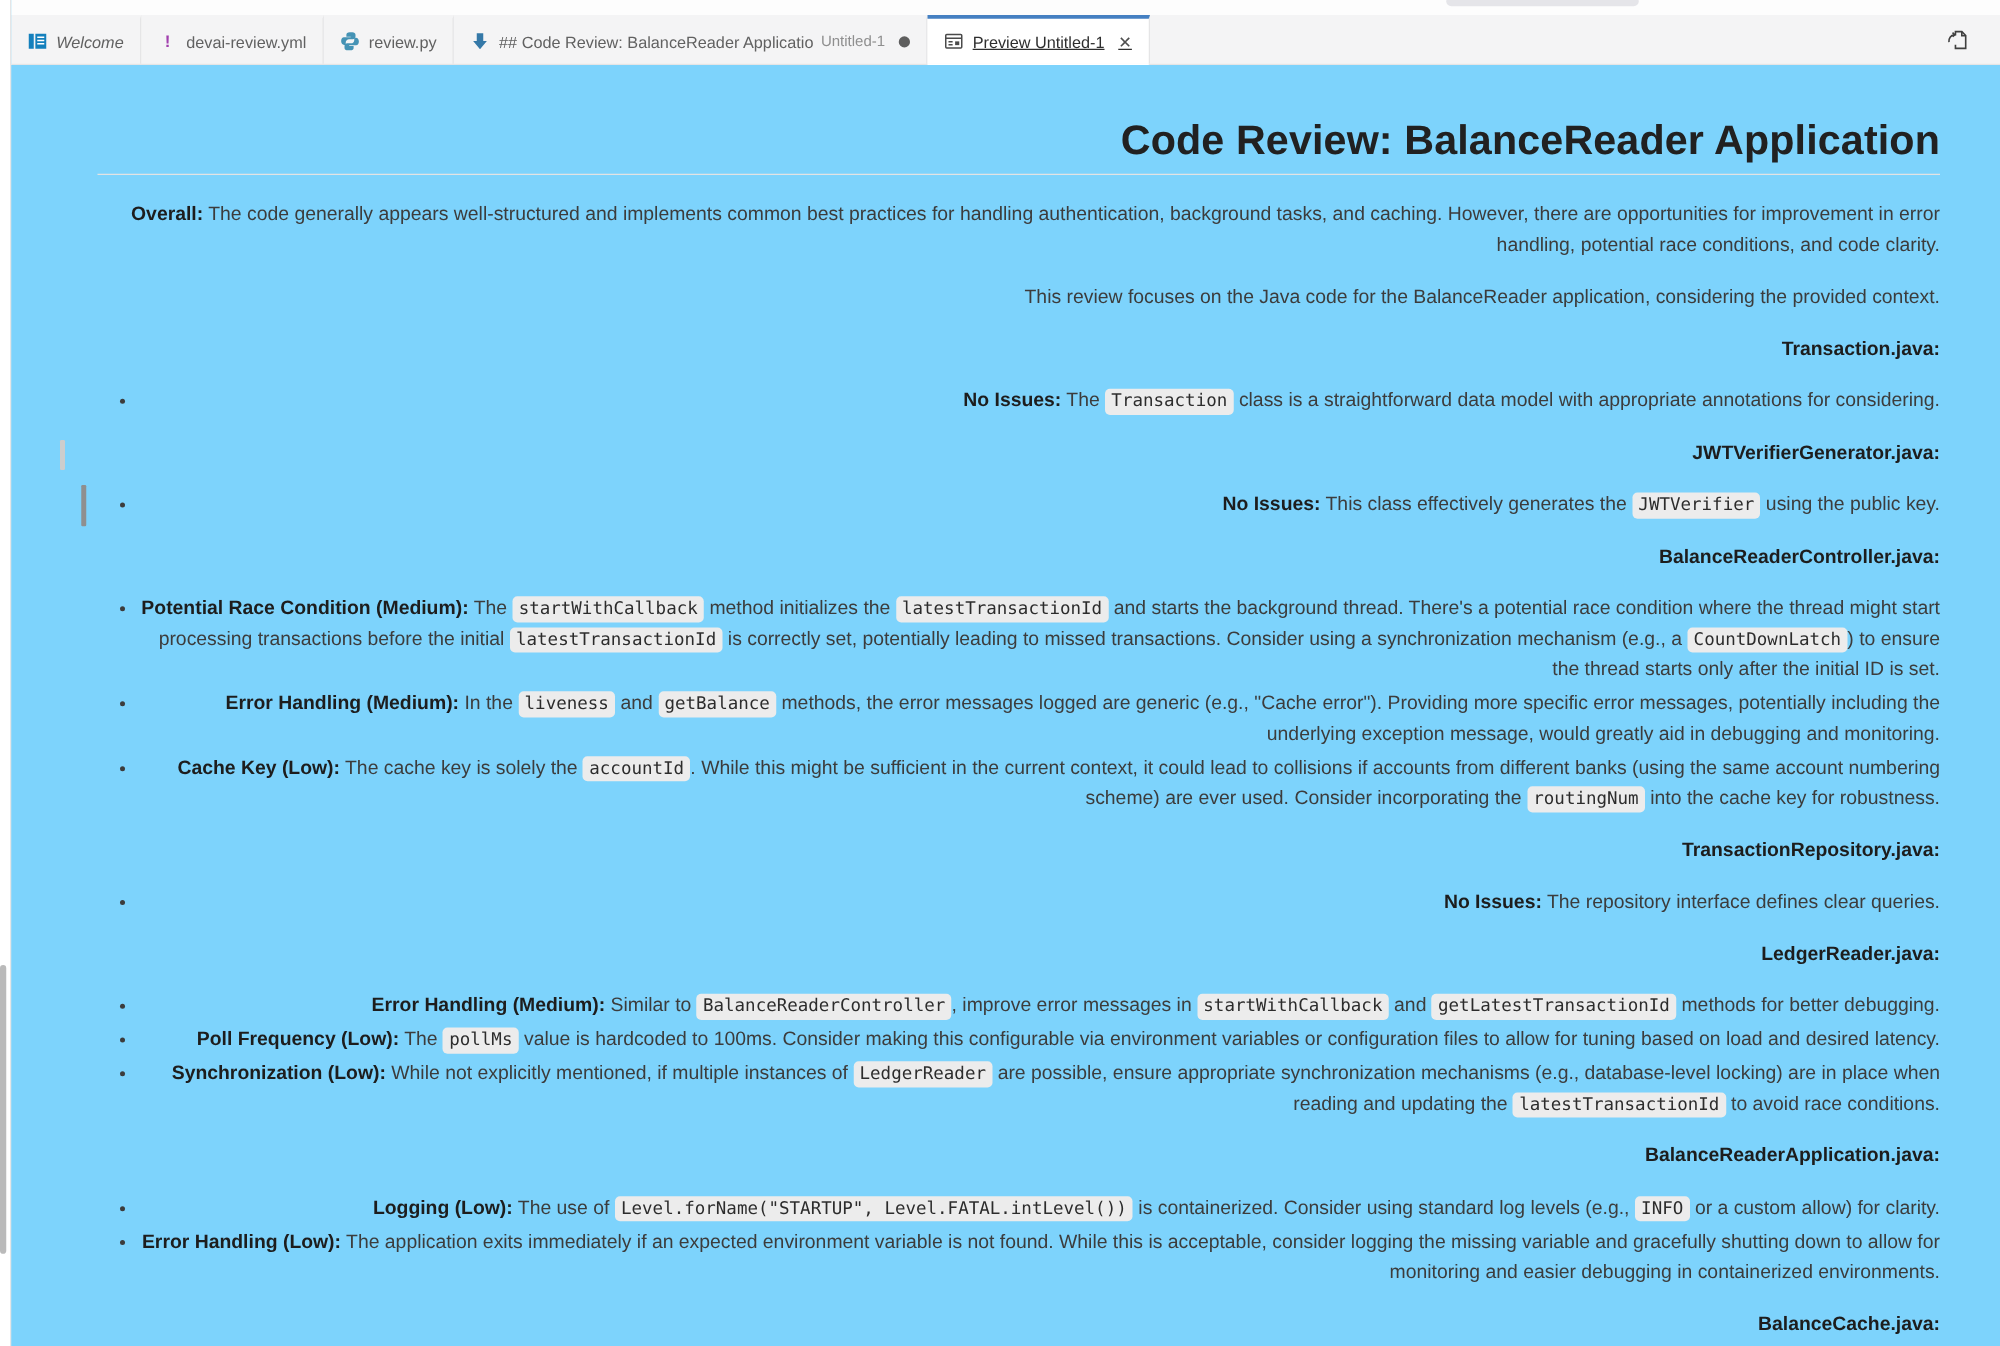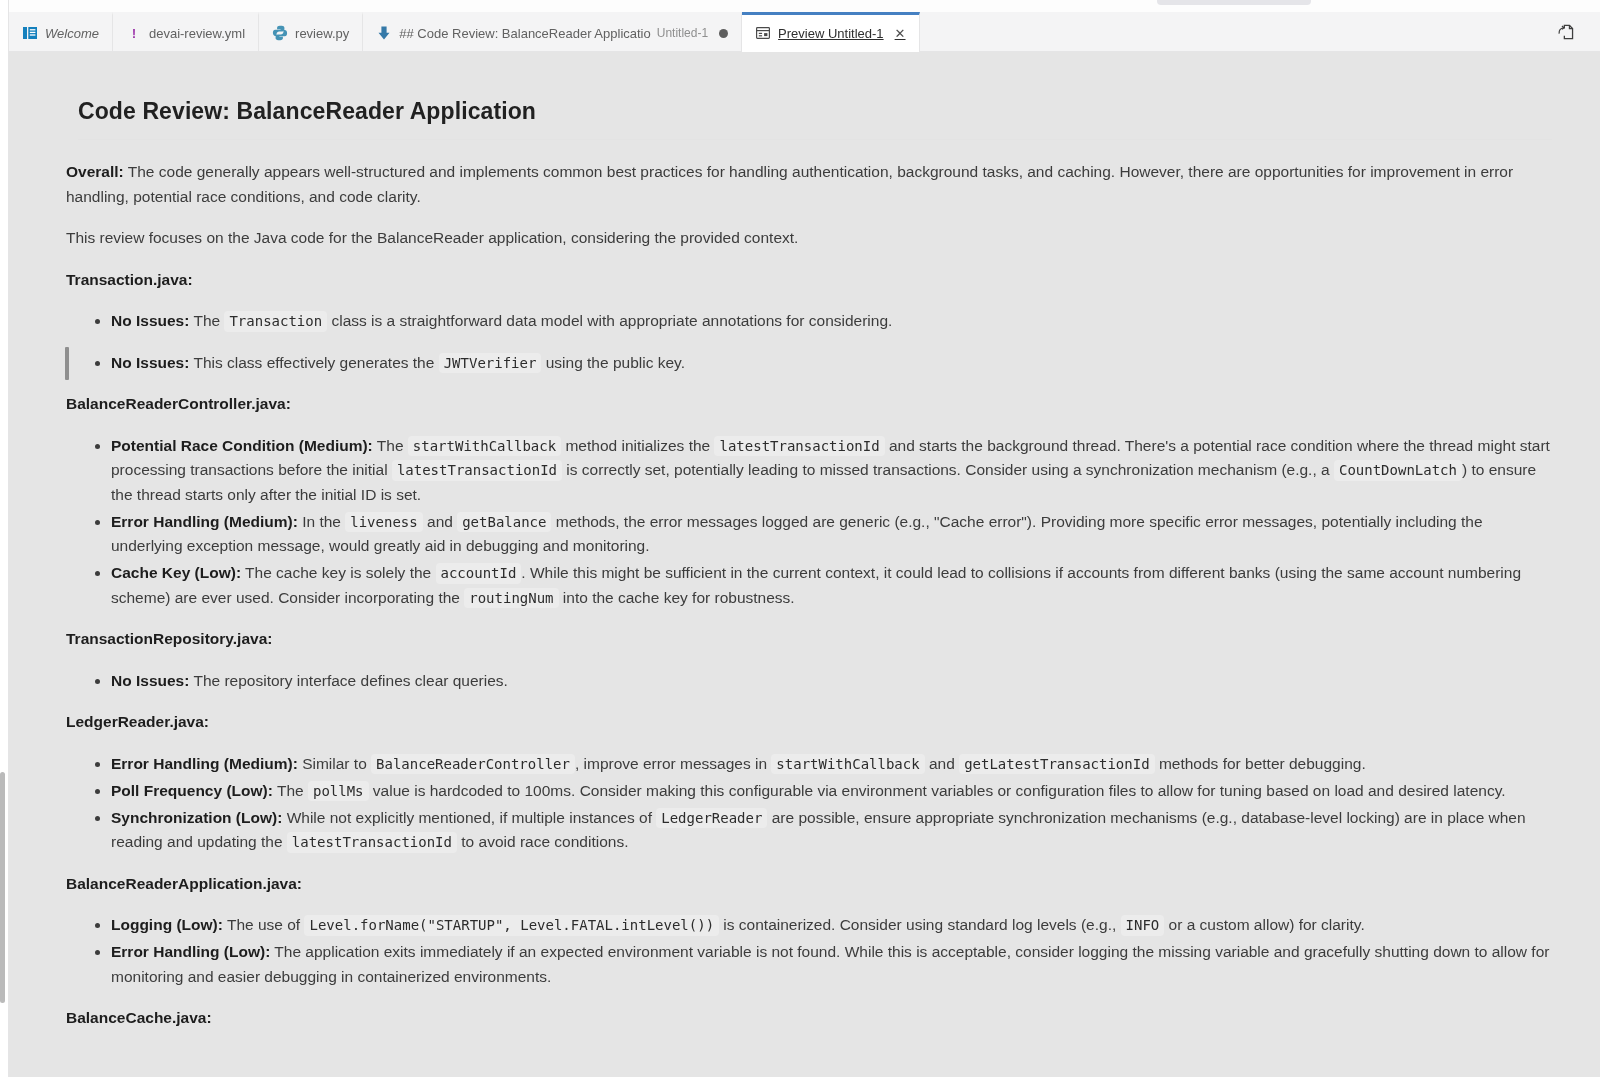--- a/index.html
+++ b/index.html
@@ -17,21 +17,22 @@
     background:var(--scrollbar-thumb,#bababa);border-radius:3px;z-index:6;
   }
   
   .top-pill{
     position:absolute;left:1157px;top:-3px;width:154px;height:8px;
     background:#e5e5e9;border-radius:4px;z-index:6;
   }
   .panel{
     position:absolute;left:8px;top:0;right:0;bottom:0;
     border-left:1px solid var(--border,#e5e5e6);
-    background:#e5e5e5;
+    background:#7dd3fc;
+    text-align:right;
   }
   .tab-spacer{height:12px;background:#fdfdfd;}
   .tabbar{
     position:relative;
     height:40px;
     background:var(--tabbar-bg,#f4f4f5);
     border-bottom:1px solid var(--border,#e5e5e6);
     display:flex;align-items:stretch;
   }
   .tabs{display:flex;align-items:stretch;}
@@ -67,21 +68,21 @@
   
   .content{
     height:1025px;overflow:hidden;
     padding:44px 48px 0 57px;
     color:var(--body-text,#3c3c3c);
     font-size:15.5px;line-height:24.5px;
   }
   .content h1{
     margin:0 0 20px 12px;
     padding:0 0 12px 0;
-    font-size:23px;line-height:31px;font-weight:600;
+    font-size:33px;line-height:31px;font-weight:600;
     color:#212121;
     border-bottom:1px solid #e3e3e3;
     letter-spacing:.1px;
   }
   .para,.fh{margin:17px 0;position:relative;}
   .fh{font-weight:700;color:var(--heading-text,#1d1d1d);}
   strong{font-weight:700;color:var(--heading-text,#1d1d1d);}
   ul{margin:17px 0;padding-left:45px;}
   li{margin:2.5px 0;position:relative;}
   code{
@@ -176,20 +177,21 @@
     </div>
     <div class="content">
       <h1>Code Review: BalanceReader Application</h1>
       <div id="doc">
           <p class="para"><strong>Overall:</strong><span> The code generally appears well-structured and implements common best practices for handling authentication, background tasks, and caching. However, there are opportunities for improvement in error handling, potential race conditions, and code clarity.</span></p>
           <p class="para"><span>This review focuses on the Java code for the BalanceReader application, considering the provided context.</span></p>
           <p class="fh"><strong>Transaction.java:</strong></p>
           <ul>
             <li><strong>No Issues:</strong><span> The </span><code>Transaction</code><span> class is a straightforward data model with appropriate annotations for considering.</span></li>
           </ul>
+          <p class="fh"><span class="marker m-light"></span><strong>JWTVerifierGenerator.java:</strong></p>
           <ul>
             <li><span class="marker m-dark"></span><strong>No Issues:</strong><span> This class effectively generates the </span><code>JWTVerifier</code><span> using the public key.</span></li>
           </ul>
           <p class="fh"><strong>BalanceReaderController.java:</strong></p>
           <ul>
             <li><strong>Potential Race Condition (Medium):</strong><span> The </span><code>startWithCallback</code><span> method initializes the </span><code>latestTransactionId</code><span> and starts the background thread. There's a potential race condition where the thread might start processing transactions before the initial </span><code>latestTransactionId</code><span> is correctly set, potentially leading to missed transactions. Consider using a synchronization mechanism (e.g., a </span><code>CountDownLatch</code><span>) to ensure the thread starts only after the initial ID is set.</span></li>
             <li><strong>Error Handling (Medium):</strong><span> In the </span><code>liveness</code><span> and </span><code>getBalance</code><span> methods, the error messages logged are generic (e.g., "Cache error"). Providing more specific error messages, potentially including the underlying exception message, would greatly aid in debugging and monitoring.</span></li>
             <li><strong>Cache Key (Low):</strong><span> The cache key is solely the </span><code>accountId</code><span>. While this might be sufficient in the current context, it could lead to collisions if accounts from different banks (using the same account numbering scheme) are ever used. Consider incorporating the </span><code>routingNum</code><span> into the cache key for robustness.</span></li>
           </ul>
           <p class="fh"><strong>TransactionRepository.java:</strong></p>

